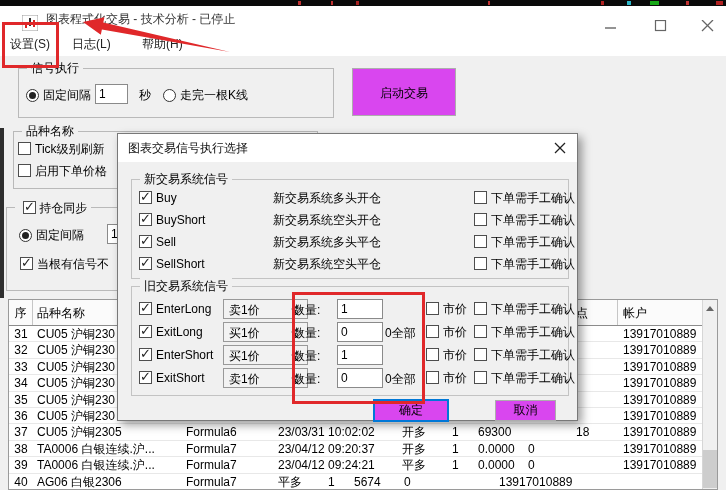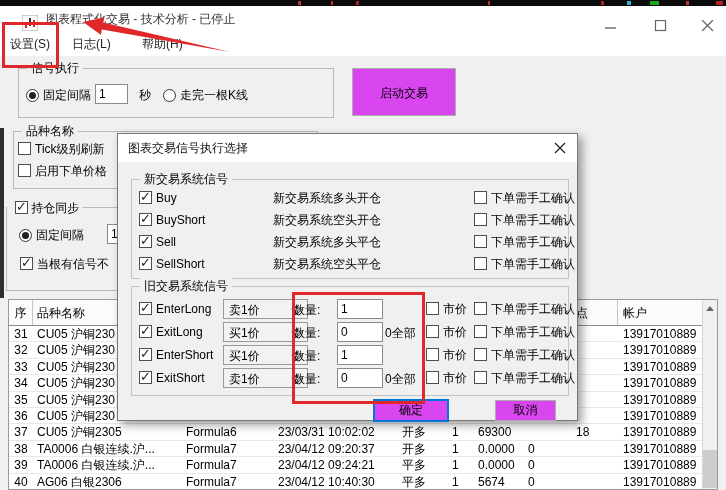--- a/index.html
+++ b/index.html
@@ -156,21 +156,21 @@
 
   <div class="group" style="left:13px;top:131px;width:303px;height:56px;">
     <span class="group-label">品种名称</span>
   </div>
   <span class="cb" style="left:18px;top:142px;"></span>
   <span class="lbl" style="left:35px;top:141px;">Tick级别刷新</span>
   <span class="cb" style="left:18px;top:164px;"></span>
   <span class="lbl" style="left:35px;top:163px;">启用下单价格</span>
 
   <div class="group" style="left:6px;top:207px;width:310px;height:82px;">
-    <span class="group-label" style="left:0;padding-left:8px;">
+    <span class="group-label" style="left:8px;padding-left:8px;">
       <span class="cb checked" style="position:relative;display:inline-block;top:2px;"></span>
       <span>持仓同步</span>
     </span>
   </div>
   <span class="radio checked" style="left:19px;top:229px;"></span>
   <span class="lbl" style="left:36px;top:227px;">固定间隔</span>
   <input class="tb" style="left: 95px; top: 224px; width: 40px; height: 20px; margin-left: 12px;" value="12">
   <span class="cb checked" style="left:20px;top:257px;"></span>
   <span class="lbl" style="left:37px;top:256px;">当根有信号不</span>
 
@@ -292,21 +292,20 @@
         <span class="td c-qty">1</span>
         <span class="td c-price">0.0000</span>
         <span class="td c-extra">0</span>
         <span class="td c-slip"></span>
         <span class="td c-acct">13917010889</span>
     </div>
     <div class="tr">
       <span class="td c-seq">40</span>
         <span class="td c-name">AG06 白银2306</span>
         <span class="td c-formula">Formula7</span>
-        <span class="td c-time">23/04/12 10:40:30</span>
         <span class="td c-dir">平多</span>
         <span class="td c-qty">1</span>
         <span class="td c-price">5674</span>
         <span class="td c-extra">0</span>
         <span class="td c-slip"></span>
         <span class="td c-acct">13917010889</span>
     </div>
     <div class="t-scroll">
       <span class="sb-up"></span>
       <span class="sb-thumb"></span>

